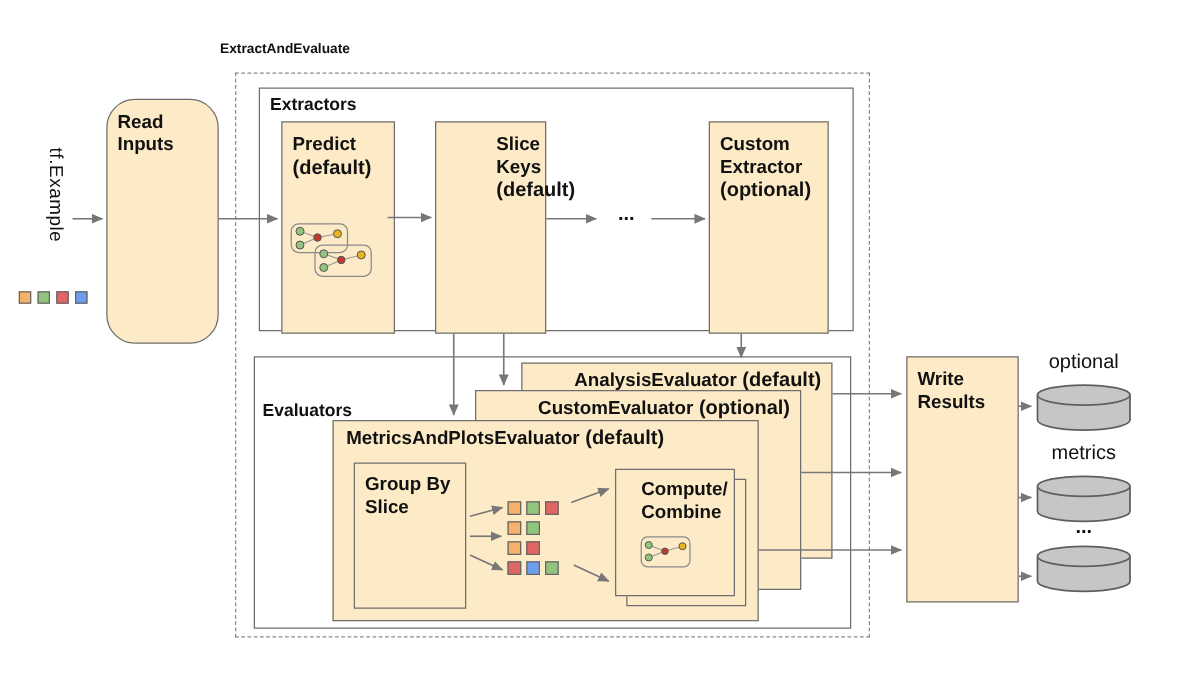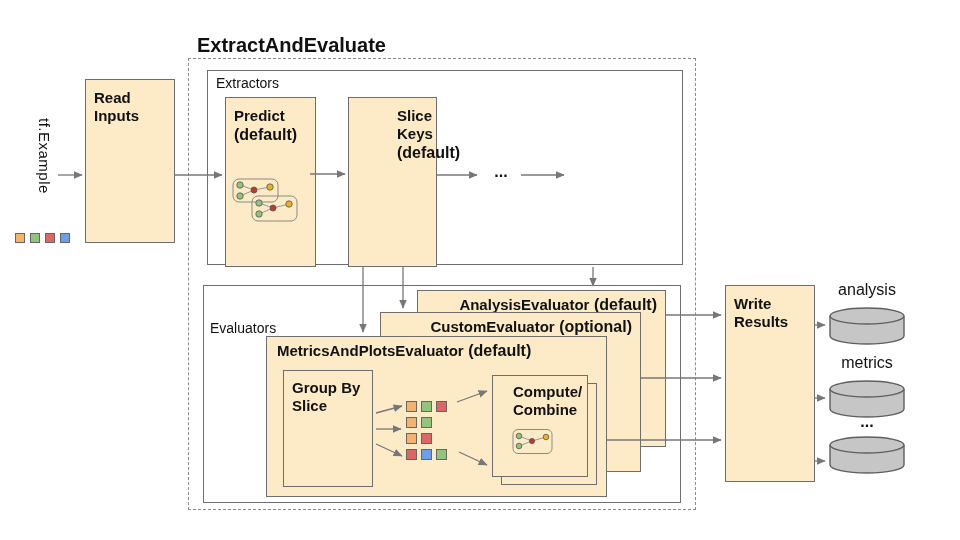--- a/index.html
+++ b/index.html
@@ -3,51 +3,51 @@
 <meta charset="utf-8">
 <style>
   html,body{margin:0;padding:0;background:#fff;}
   #canvas{position:relative;width:960px;height:540px;background:#fff;overflow:hidden;
           font-family:"Liberation Sans",sans-serif;color:#111;}
   .abs{position:absolute;box-sizing:border-box;}
   .tan{background:#FCEBC6;border:1.5px solid #6E6E6E;}
   .frame{background:#fff;border:1.5px solid #6E6E6E;}
   .dashed{border:1.6px dashed #8a8a8a;background:transparent;}
   .bold15{font-size:15px;font-weight:bold;line-height:1.2;}
-  .bold14{font-size:14px;font-weight:normal;line-height:1.2;}
+  .bold14{font-size:14px;font-weight:bold;line-height:1.2;}
   .qual{font-size:16px;font-weight:bold;line-height:1.3;}
   .boxpad{padding:9px 6px 0 8px;}
   .vtext{writing-mode:vertical-rl;font-size:15px;letter-spacing:.5px;}
   .sq{width:10px;height:10px;border:1.5px solid #666;box-sizing:border-box;}
   .swatch-row{display:flex;gap:5px;}
   .sq-grid{display:flex;flex-direction:column;gap:5px;}
   .sq-row{display:flex;gap:4px;}
   .sq-row .sq{width:11px;height:11px;}
   .ellipsis{font-size:16px;font-weight:bold;}
   .right-label{text-align:right;padding:4px 8px 0 0;}
   .out-label{width:78px;text-align:center;font-size:16px;}
   svg{display:block;}
 </style>
 </head>
 <body>
 
 <div id="canvas">
 
   <div class="abs dashed" style="left:188px;top:58px;width:508px;height:452px;"></div>
-  <div class="abs bold15" style="left:197px;top:33px;font-size:20px;">ExtractAndEvaluate</div>
+  <div class="abs bold15" style="left:176px;top:33px;font-size:11px;">ExtractAndEvaluate</div>
 
   <div class="abs vtext" style="left:36px;top:118px;height:112px;">tf.Example</div>
   <div class="abs swatch-row" style="left:15px;top:233px;">
       <div class="sq" style="background: rgb(246, 178, 107);"></div>
       <div class="sq" style="background: rgb(147, 196, 125);"></div>
       <div class="sq" style="background: rgb(224, 102, 102);"></div>
       <div class="sq" style="background: rgb(109, 158, 235);"></div>
     </div>
 
-  <div class="abs tan boxpad bold15" style="left:85px;top:79px;width:90px;height:164px;">
+  <div class="abs tan boxpad bold15" style="left:85px;top:79px;width:90px;height:196px;border-radius:23px;">
     <span>Read Inputs</span>
   </div>
 
   <div class="abs frame" style="left:207px;top:70px;width:476px;height:195px;"></div>
   <div class="abs bold14" style="left:216px;top:75px;">Extractors</div>
 
   <div class="abs tan boxpad" style="left:225px;top:97px;width:91px;height:170px;">
     <div class="bold15">Predict</div>
     <div class="qual">(default)</div>
   </div>
@@ -76,20 +76,24 @@
     </g>
   </svg>
 
   <div class="abs tan boxpad" style="left:348px;top:97px;width:89px;height:170px;padding-left:48px;">
     <div class="bold15">Slice Keys</div>
     <div class="qual">(default)</div>
   </div>
 
   <div class="abs ellipsis" style="left:486px;top:163px;width:30px;text-align:center;">...</div>
 
+  <div class="abs tan boxpad" style="left:567px;top:97px;width:96px;height:170px;">
+    <div class="bold15">Custom Extractor</div>
+    <div class="qual">(optional)</div>
+  </div>
 
   <div class="abs frame" style="left:203px;top:285px;width:478px;height:218px;"></div>
   <div class="abs bold14" style="left:210px;top:289px;margin-top:31px;">Evaluators</div>
 
   <div class="abs tan right-label" style="left:417px;top:290px;width:249px;height:157px;">
     <span class="bold15">AnalysisEvaluator</span>
     <span class="qual">(default)</span>
   </div>
   <div class="abs tan right-label" style="left:380px;top:312px;width:261px;height:160px;">
     <span class="bold15">CustomEvaluator</span>
@@ -141,21 +145,21 @@
         <circle cx="7" cy="18" r="2.8" fill="#93C47D"></circle>
       <circle cx="20" cy="13" r="2.6" fill="#C0392B"></circle>
         <circle cx="34" cy="9" r="2.8" fill="#E8B420"></circle>
     </g>
   </svg>
 
   <div class="abs tan boxpad bold15" style="left:725px;top:285px;width:90px;height:197px;">
     <span>Write Results</span>
   </div>
 
-  <div class="abs out-label" style="left:828px;top:281px;">analysis</div>
+  <div class="abs out-label" style="left:828px;top:281px;">optional</div>
   <svg class="abs" style="left:828px;top:306px;" width="78" height="40" viewBox="0 0 78 40">
     <path d="M2,10 L2,30 A37,8 0 0 0 76,30 L76,10" fill="#C6C6C6" stroke="#5f5f5f" stroke-width="1.4"></path>
     <ellipse cx="39" cy="10" rx="37" ry="8" fill="#C6C6C6" stroke="#5f5f5f" stroke-width="1.4"></ellipse>
   </svg>
 
   <div class="abs out-label" style="left:828px;top:354px;">metrics</div>
   <svg class="abs" style="left:828px;top:379px;" width="78" height="40" viewBox="0 0 78 40">
     <path d="M2,10 L2,30 A37,8 0 0 0 76,30 L76,10" fill="#C6C6C6" stroke="#5f5f5f" stroke-width="1.4"></path>
     <ellipse cx="39" cy="10" rx="37" ry="8" fill="#C6C6C6" stroke="#5f5f5f" stroke-width="1.4"></ellipse>
   </svg>

